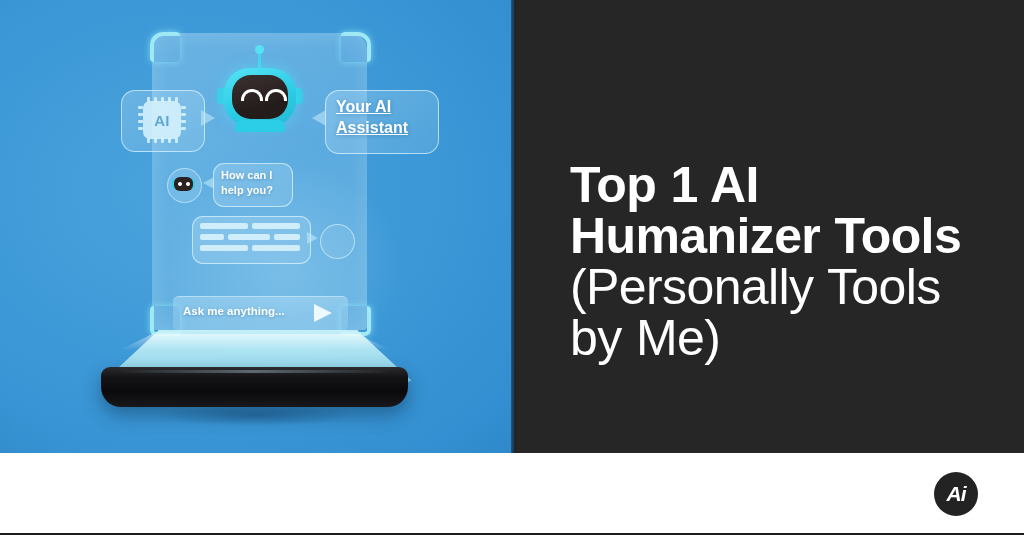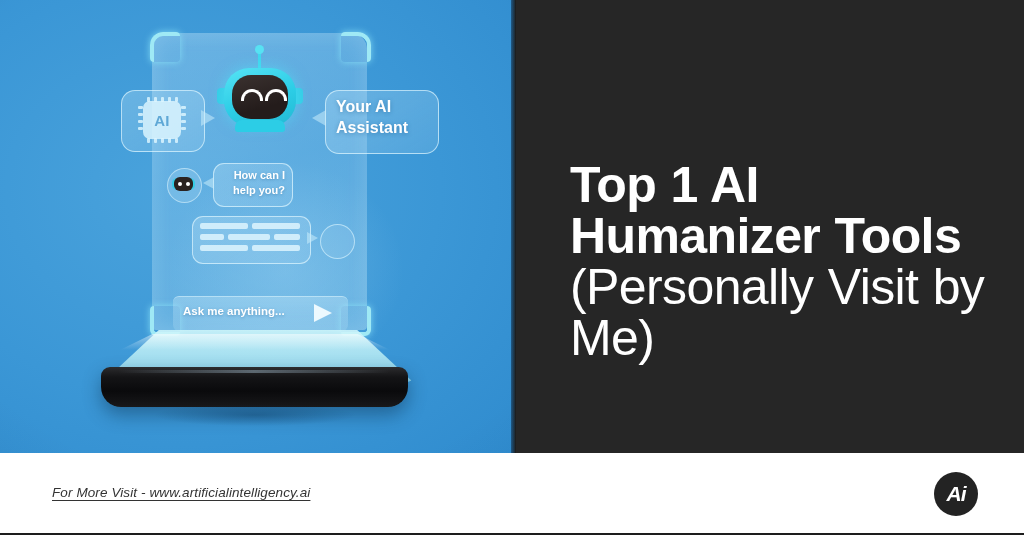--- a/index.html
+++ b/index.html
@@ -256,35 +256,35 @@
     left: 312px; top: 110px;
     border-top: 8px solid transparent;
     border-bottom: 8px solid transparent;
     border-right: 14px solid rgba(200,236,252,0.55);
   }
   .assist-text {
     position: absolute; left: 336px; top: 96px;
     width: 92px;
     color: #ffffff; font-size: 16px; font-weight: 700; line-height: 21px;
     text-shadow: 0 1px 4px rgba(20,80,130,0.4);
+    text-decoration: underline;
   }
 
   .help-bubble { left: 213px; top: 163px; width: 78px; height: 42px; border-radius: 11px; }
   .help-bubble-tail {
     left: 203px; top: 177px;
     border-top: 6px solid transparent;
     border-bottom: 6px solid transparent;
     border-right: 11px solid rgba(200,236,252,0.55);
   }
   .help-text {
     position: absolute; left: 221px; top: 168px;
     width: 64px;
     color: #ffffff; font-size: 11px; font-weight: 700; line-height: 15px;
     text-shadow: 0 1px 3px rgba(20,80,130,0.35);
-    text-align: right;
   }
 
   .mini-avatar {
     position: absolute; left: 167px; top: 168px;
     width: 33px; height: 33px;
     border-radius: 50%;
     border: 1.5px solid rgba(225,248,255,0.55);
     background: rgba(190,228,248,0.20);
   }
   .mini-robot {
@@ -426,23 +426,22 @@
     <div class="phone-deck"></div>
     <div class="phone-deck-shine"></div>
     <div class="phone-base"></div>
     <div class="phone-base-hilite"></div>
     <div class="phone-shadow"></div>
   </div>
 
   <div class="dark-panel"></div>
   <div class="split-edge"></div>
 
-  <h1 class="headline"><span class="hl-bold">Top 1 AI Humanizer Tools </span><span class="hl-light">(Personally Visit by Me)</span></h1>
+  <h1 class="headline"><span class="hl-bold">Top 1 AI Humanizer Tools </span><span class="hl-light">(Personally Tools by Me)</span></h1>
 
   <div class="footer">
     <div class="footer-line-bottom"></div>
   </div>
-  <a class="footer-text" href="#">For More Visit - www.artificialintelligency.ai</a>
   <div class="footer-logo">
     <span class="logo-mark">Ai</span>
   </div>
 
 </div>
 
 </body></html>

